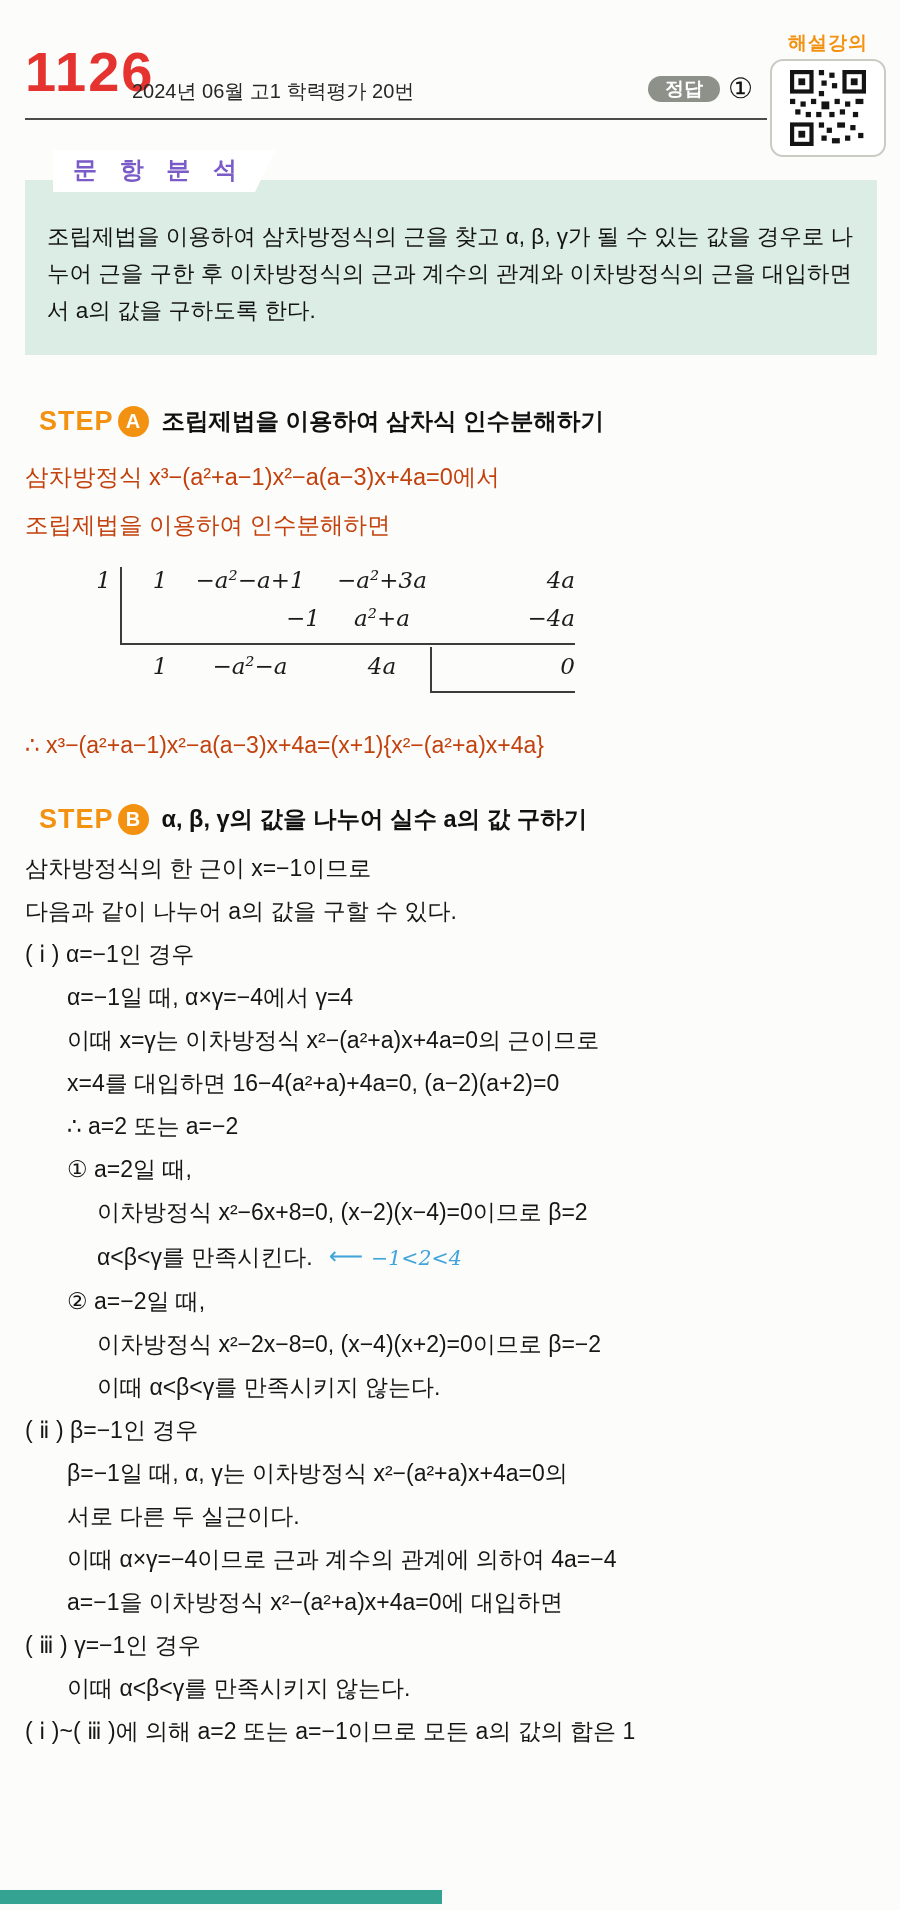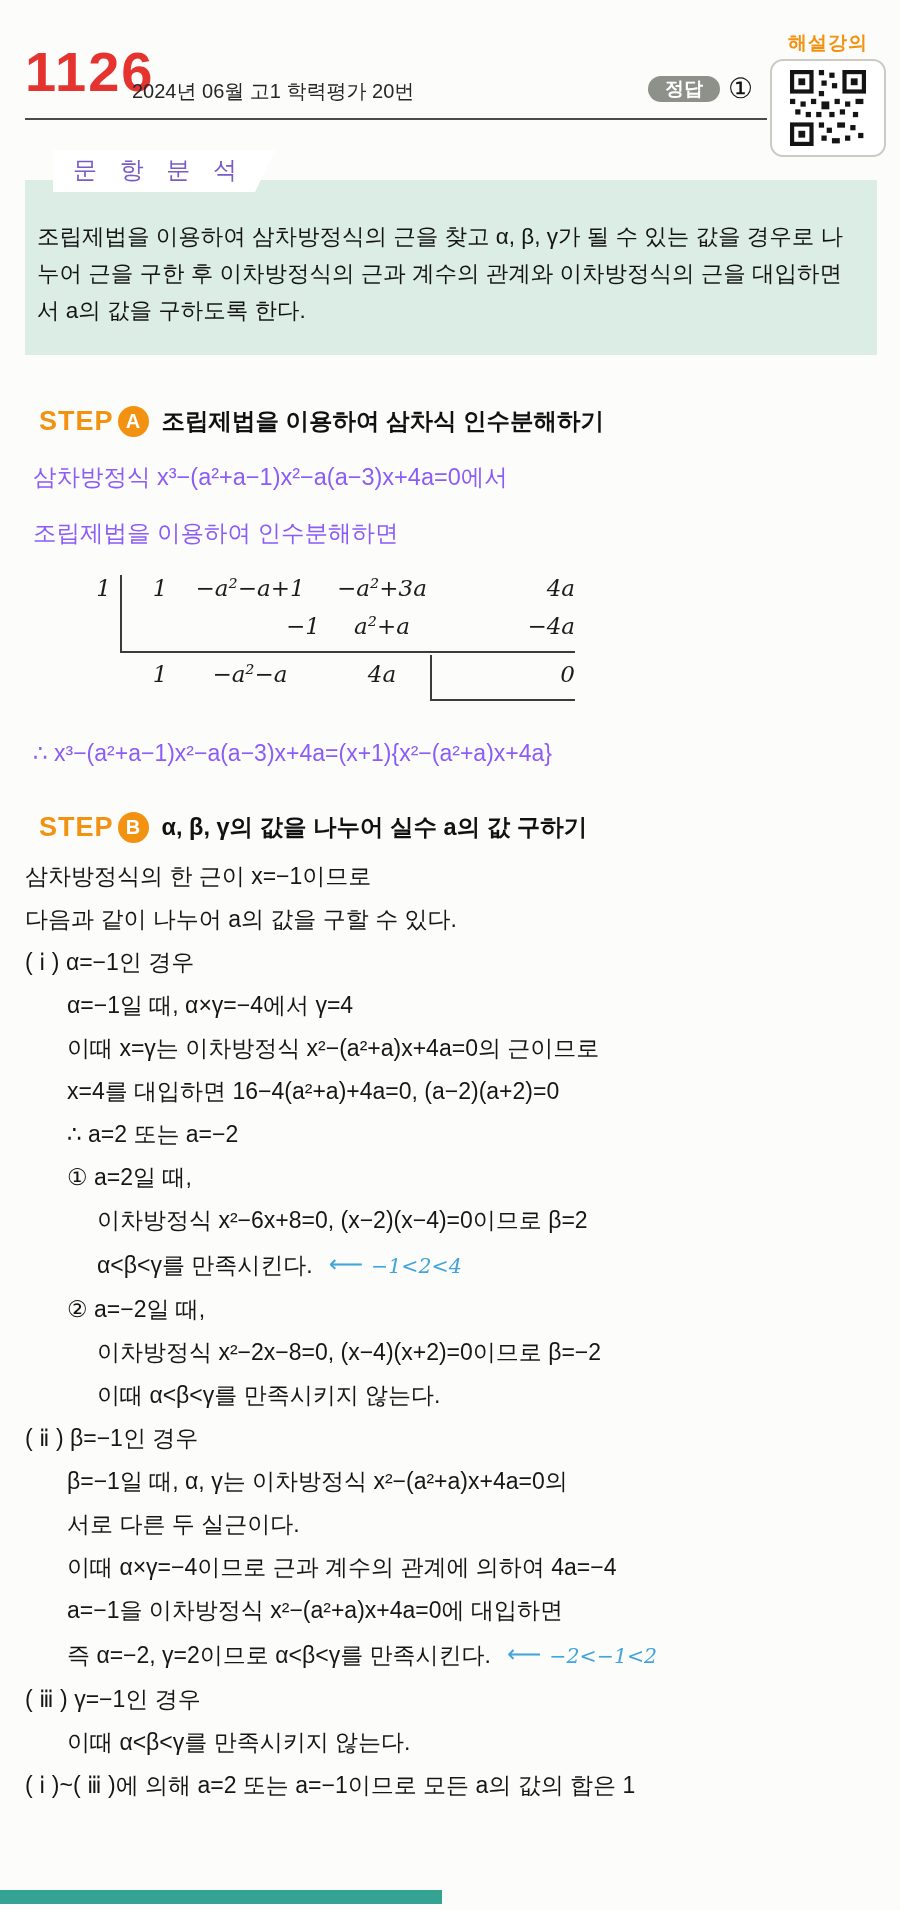--- a/index.html
+++ b/index.html
@@ -19,32 +19,32 @@
   .hr{position:absolute;left:25px;top:118px;width:742px;border-top:2.5px solid #4b4b48;}
   .qrwrap{position:absolute;left:770px;top:30px;width:116px;z-index:2;text-align:center;}
   .qrlabel{color:var(--step-orange,#f08300);font-weight:800;font-size:19px;letter-spacing:1px;}
   .qrbox{margin-top:3px;background:#fff;border:2px solid #cmcfc9;border:2px solid #cbcbc5;
          border-radius:13px;height:94px;display:flex;align-items:center;justify-content:center;}
   
   .analysis{position:relative;margin:30px 23px 0 25px;}
   .tab{position:absolute;top:-30px;left:28px;background:#fff;
        padding:4px 30px 6px 20px;
        clip-path:polygon(0 0,100% 0,calc(100% - 20px) 100%,0 100%);}
-  .tab span{color:var(--analysis-purple,#7a5bc7);font-weight:400;font-size:24px;letter-spacing:8px;}
-  .abox{background:var(--analysis-bg,#dcede6);padding:38px 24px 26px 12px;}
+  .tab span{color:var(--analysis-purple,#7a5bc7);font-weight:700;font-size:24px;letter-spacing:8px;}
+  .abox{background:var(--analysis-bg,#dcede6);padding:38px 24px 26px 22px;}
   .abox p{margin:0;font-size:22.5px;line-height:37px;color:#141414;}
   
   .main{padding:0 22px 0 25px;}
   .step-head{display:flex;align-items:center;margin-top:50px;}
   .steptext{color:var(--step-orange,#f6a21d);font-weight:800;font-size:27px;letter-spacing:1px;margin-left:14px;}
   .badge{width:31px;height:31px;border-radius:50%;background:var(--step-orange,#f6a21d);
          color:#fff;font-weight:800;font-size:20px;display:flex;align-items:center;
          justify-content:center;margin-left:4px;}
   .step-title{font-size:23.5px;font-weight:700;margin-left:13px;color:#111;}
-  .line{margin:8px;font-size:23.5px;line-height:48px;color:#8b5cf6;}
+  .line{margin:0;font-size:23.5px;line-height:48px;color:#c2410c;}
   .sa-lines{margin-top:16px;}
   
   .sd{position:relative;height:142px;width:560px;margin:16px 0 0 40px;
       font-family:"DejaVu Serif","Liberation Serif",serif;font-style:italic;font-size:23px;}
   .sd .c{position:absolute;white-space:nowrap;}
   .sd-vline{position:absolute;left:55px;top:2px;height:76px;border-left:2px solid #3c3c3c;}
   .sd-hline{position:absolute;left:55px;top:78px;width:455px;border-top:2px solid #3c3c3c;}
   .sd-rem-v{position:absolute;left:365px;top:82px;height:44px;border-left:2px solid #3c3c3c;}
   .sd-rem-h{position:absolute;left:365px;top:126px;width:145px;border-top:2px solid #3c3c3c;}
   .r1{top:2px;} .r2{top:40px;} .r3{top:88px;}
@@ -191,23 +191,20 @@
         <span>α&lt;β&lt;γ를 만족시킨다.</span><span class="note"><span class="arrow">⟵</span><span class="ntext">−1&lt;2&lt;4</span></span>
       </p>
       <p class="bline ind1">② a=−2일 때,</p>
       <p class="bline ind2">이차방정식 x²−2x−8=0, (x−4)(x+2)=0이므로 β=−2</p>
       <p class="bline ind2">이때 α&lt;β&lt;γ를 만족시키지 않는다.</p>
       <p class="bline">( ⅱ ) β=−1인 경우</p>
       <p class="bline ind1">β=−1일 때, α, γ는 이차방정식 x²−(a²+a)x+4a=0의</p>
       <p class="bline ind1">서로 다른 두 실근이다.</p>
       <p class="bline ind1">이때 α×γ=−4이므로 근과 계수의 관계에 의하여 4a=−4</p>
       <p class="bline ind1">a=−1을 이차방정식 x²−(a²+a)x+4a=0에 대입하면</p>
-      <p class="bline ind1">
-        <span>즉 α=−2, γ=2이므로 α&lt;β&lt;γ를 만족시킨다.</span><span class="note"><span class="arrow">⟵</span><span class="ntext">−2&lt;−1&lt;2</span></span>
-      </p>
       <p class="bline">( ⅲ ) γ=−1인 경우</p>
       <p class="bline ind1">이때 α&lt;β&lt;γ를 만족시키지 않는다.</p>
       <p class="bline">( ⅰ )~( ⅲ )에 의해 a=2 또는 a=−1이므로 모든 a의 값의 합은 1</p>
     </div>
   </div>
 
   <div class="footbar"></div>
 </div>
 
 </body></html>

